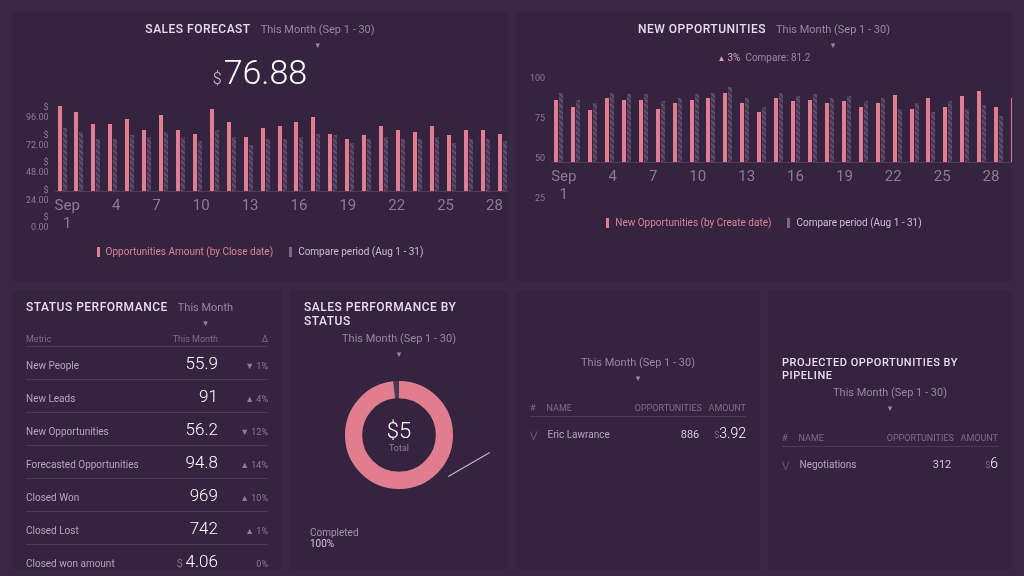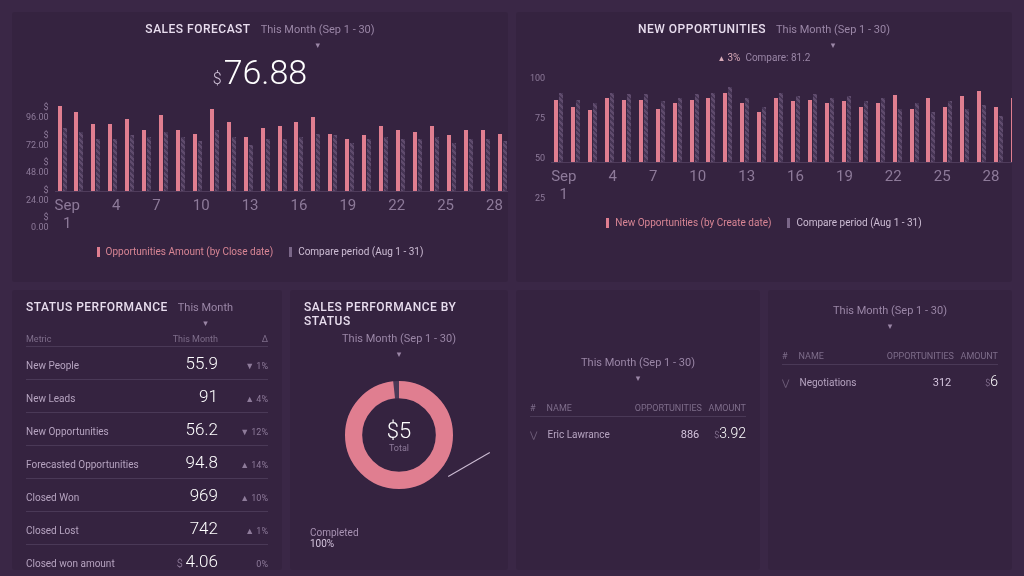--- a/index.html
+++ b/index.html
@@ -533,20 +533,23 @@
       </div>
       <div class="mt-row">
         <span class="mt-h1">⋁</span>
         <span class="mt-h2">Eric Lawrance</span>
         <span class="mt-h3">886</span>
         <span class="mt-h4"><span class="pfx">$</span><span>3.92</span></span>
       </div>
     </div>
 
     <div class="panel">
+      <div class="panel-header header-tight">
+        <span class="panel-title" style="font-size:11px">PROJECTED OPPORTUNITIES BY PIPELINE</span>
+      </div>
       <div style="text-align:center; margin-top:4px">
         <span class="period-picker">
           <span>This Month (Sep 1 - 30)</span>
           <span class="chev">▾</span>
         </span>
       </div>
       <div class="mini-table-head">
         <span class="mt-h1">#</span>
         <span class="mt-h2">NAME</span>
         <span class="mt-h3">OPPORTUNITIES</span>

